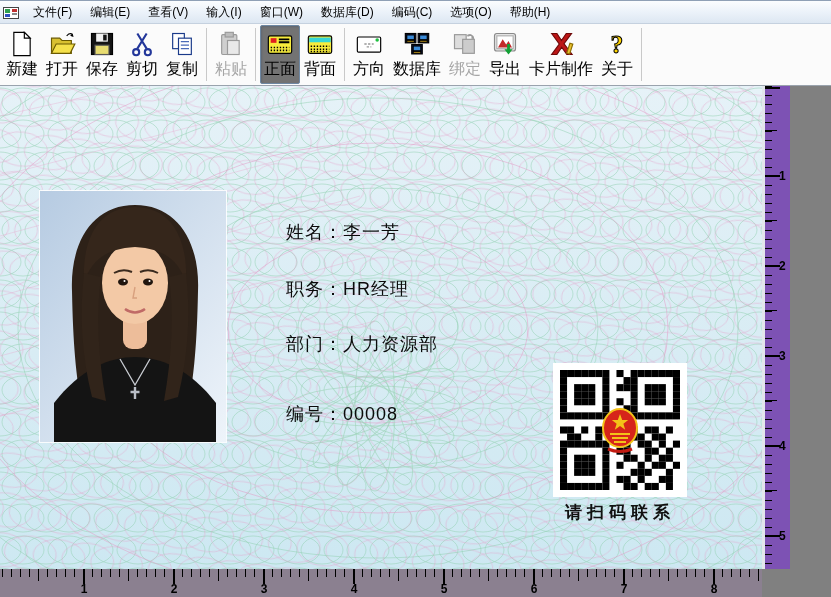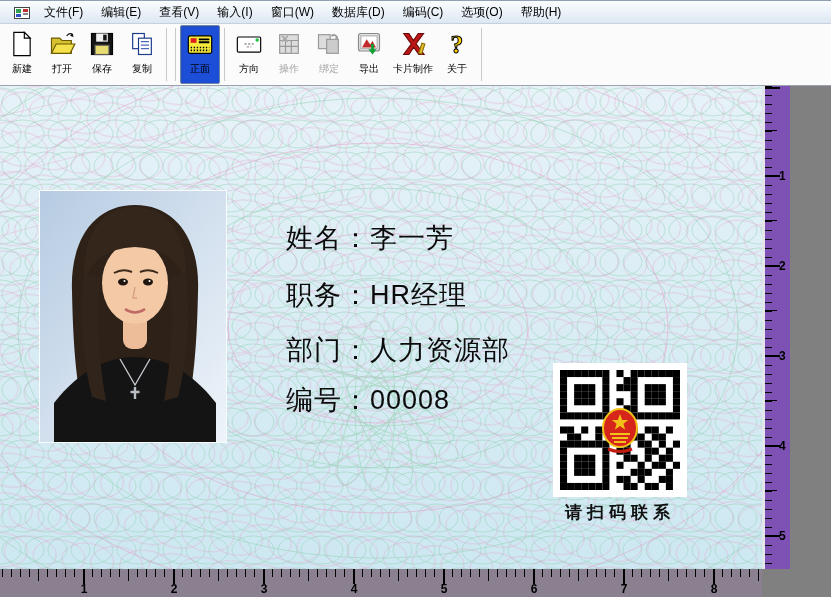--- a/index.html
+++ b/index.html
@@ -2,44 +2,44 @@
 <html><head>
 <meta charset="utf-8">
 <style>
   * { margin:0; padding:0; box-sizing:border-box; }
   body { font-family:"Liberation Sans", sans-serif; background:#555; }
   #window { position:relative; width:831px; height:597px; overflow:hidden; background:#808080; border-top:1px solid #8fa0b5; }
 
   
   .menubar { position:absolute; top:0; left:0; right:0; height:23px;
     background:linear-gradient(#fbfdfe 0%, #eaf1f9 55%, #dde7f2 100%);
-    border-bottom:1px solid #c5d1df; display:flex; align-items:center; padding-left:13px; }
+    border-bottom:1px solid #c5d1df; display:flex; align-items:center; padding-left:2px; }
   .appicon { width:17px; height:15px; margin:0 4px 0 1px; display:inline-block; }
   .mitem { font-size:12px; color:#000; padding:3px 9px; cursor:default; }
 
   
   .toolbar { position:absolute; top:23px; left:0; right:0; height:62px; background:#fbfbfb;
     border-bottom:1px solid #9aa3ad; display:flex; align-items:stretch; padding:1px 2px; }
   .tbtn { display:flex; flex-direction:column; align-items:center; justify-content:flex-start;
     min-width:40px; padding:3px 3px 1px; border:1px solid transparent; border-radius:2px; }
   .tbtn .ticon { width:30px; height:30px; display:flex; align-items:center; justify-content:center; }
-  .tbtn .tlabel { font-size:10px; color:#000; white-space:nowrap; line-height:20px; }
+  .tbtn .tlabel { font-size:16px; color:#000; white-space:nowrap; line-height:20px; }
   .tbtn.disabled .tlabel { color:#a6a6a6; }
-  .tbtn.active { border:1px solid #6e88a3; background:#1d4ed8; box-shadow:inset 1px 1px 2px rgba(60,80,110,.35); }
+  .tbtn.active { border:1px solid #6e88a3; background:#737373; box-shadow:inset 1px 1px 2px rgba(60,80,110,.35); }
   .tsep { width:1px; background:#c9c9c9; margin:3px 4px; }
 
   
   .canvas { position:absolute; top:85px; left:0; width:762px; height:483px; background:#d9ecf4; overflow:hidden; }
   .gapstrip { position:absolute; top:85px; left:762px; width:3px; height:483px; background:#e3e7ec; }
 
   
   .photo { position:absolute; left:40px; top:105px; width:186px; height:251px; box-shadow:0 0 0 1px rgba(255,255,255,.85); }
 
   
-  .field { position:absolute; left:286px; height:30px; font-size:27px; color:#0b0b0b;
+  .field { position:absolute; left:286px; height:30px; font-size:18px; color:#0b0b0b;
     font-weight:500; letter-spacing:1px; white-space:nowrap; }
 
   
   .qr { position:absolute; left:553px; top:277px; width:134px; height:134px; background:#fff; padding:7px; }
   .qr svg.qrsvg { width:120px; height:120px; display:block; }
   .emblem { position:absolute; left:47px; top:44px; width:40px; height:46px; }
   .qrcaption { position:absolute; left:545px; top:415px; width:150px; text-align:center;
     font-family:"Liberation Serif", serif; font-weight:700; font-size:17px; letter-spacing:5px; color:#111; }
 
   
@@ -114,74 +114,112 @@
           <svg viewBox="0 0 24 24" width="28" height="28">
             <rect x="3" y="3" width="18" height="18" fill="#141414" stroke="#000"></rect>
             <rect x="7" y="3" width="10" height="7" fill="#f2f2f2"></rect>
             <rect x="13" y="4" width="3" height="5" fill="#141414"></rect>
             <rect x="6" y="13" width="12" height="8" fill="#e8dc70" stroke="#555"></rect>
           </svg>
         </span>
       <span class="tlabel">保存</span>
     </div>
 
+    <div class="tbtn">
+      <span class="ticon">
+          <svg viewBox="0 0 24 24" width="28" height="28">
+            <path d="M8 16 L16 3 M16 16 L8 3" stroke="#23379a" stroke-width="1.8" fill="none"></path>
+            <circle cx="7" cy="19" r="2.6" fill="none" stroke="#23379a" stroke-width="1.8"></circle>
+            <circle cx="17" cy="19" r="2.6" fill="none" stroke="#23379a" stroke-width="1.8"></circle>
+          </svg>
+        </span>
+      <span class="tlabel">剪切</span>
+    </div>
 
     <div class="tbtn">
       <span class="ticon">
           <svg viewBox="0 0 24 24" width="28" height="28">
             <rect x="4" y="3" width="10" height="13" fill="#fff" stroke="#1a3a8a"></rect>
             <rect x="9" y="7" width="11" height="14" fill="#fff" stroke="#1a3a8a"></rect>
             <path d="M11 10 h7 M11 13 h7 M11 16 h7" stroke="#4a6ab8"></path>
           </svg>
         </span>
       <span class="tlabel">复制</span>
     </div>
 
     <div class="tsep"></div>
 
+    <div class="tbtn disabled">
+      <span class="ticon">
+          <svg viewBox="0 0 24 24" width="28" height="28">
+            <rect x="4" y="4" width="13" height="17" rx="1" fill="#cfcfcf" stroke="#9a9a9a"></rect>
+            <rect x="7" y="2" width="7" height="4" fill="#bdbdbd" stroke="#9a9a9a"></rect>
+            <rect x="9" y="9" width="10" height="12" fill="#e9e9e9" stroke="#9a9a9a"></rect>
+          </svg>
+        </span>
+      <span class="tlabel">粘贴</span>
+    </div>
 
     <div class="tsep"></div>
 
     <div class="tbtn active">
       <span class="ticon">
           <svg viewBox="0 0 24 24" width="28" height="28">
             <rect x="2" y="5" width="20" height="15" rx="1.5" fill="#f7ec3c" stroke="#000"></rect>
             <rect x="4" y="7" width="5" height="4" fill="#e02020"></rect>
             <path d="M11 8 h9 M11 10.5 h9" stroke="#000" stroke-width="1.6"></path>
             <path d="M4 15 h16 M4 17.5 h16" stroke="#000" stroke-width="1.4" stroke-dasharray="1.2 1.4"></path>
           </svg>
         </span>
       <span class="tlabel">正面</span>
     </div>
 
+    <div class="tbtn">
+      <span class="ticon">
+          <svg viewBox="0 0 24 24" width="28" height="28">
+            <rect x="2" y="5" width="20" height="15" rx="1.5" fill="#f7ec3c" stroke="#000"></rect>
+            <rect x="2.8" y="6.5" width="18.4" height="4" fill="#35d6d6"></rect>
+            <path d="M4 14 h16 M4 16.5 h16 M4 18.5 h16" stroke="#000" stroke-width="1.3" stroke-dasharray="1.2 1.4"></path>
+          </svg>
+        </span>
+      <span class="tlabel">背面</span>
+    </div>
 
     <div class="tsep"></div>
 
     <div class="tbtn">
       <span class="ticon">
           <svg viewBox="0 0 24 24" width="28" height="28">
             <rect x="2" y="6" width="20" height="13" rx="1" fill="#fff" stroke="#000"></rect>
             <path d="M8 12 h8 M10 14.5 h4" stroke="#999" stroke-width="1.2" stroke-dasharray="2 1.2"></path>
             <circle cx="19" cy="8.5" r="1.5" fill="#20c040"></circle>
           </svg>
         </span>
       <span class="tlabel">方向</span>
     </div>
 
-
-    <div class="tbtn disabled">
-      <span class="ticon">
-          <svg viewBox="0 0 24 24" width="28" height="28">
-            <rect x="4" y="4" width="16" height="16" fill="#ddd" stroke="#999"></rect>
-            <path d="M4 9 h16 M4 14 h16 M9 9 v11 M14 9 v11" stroke="#999"></path>
-            <path d="M6 5 l5 5 M11 5 l-5 5" stroke="#aaa" stroke-width="1.6"></path>
-          </svg>
-        </span>
-      <span class="tlabel">操作</span>
-    </div>
+    <div class="tbtn">
+      <span class="ticon">
+          <svg viewBox="0 0 24 24" width="28" height="28">
+            <g stroke="#000">
+              <rect x="2" y="3" width="9" height="8" fill="#101a50"></rect>
+              <rect x="3.2" y="4.2" width="6.6" height="4.2" fill="#3a8ad8"></rect>
+              <rect x="3.2" y="8.8" width="6.6" height="1.6" fill="#f6c020"></rect>
+              <rect x="13" y="3" width="9" height="8" fill="#101a50"></rect>
+              <rect x="14.2" y="4.2" width="6.6" height="4.2" fill="#3a8ad8"></rect>
+              <rect x="14.2" y="8.8" width="6.6" height="1.6" fill="#f6c020"></rect>
+              <rect x="7.5" y="12.5" width="9" height="8" fill="#101a50"></rect>
+              <rect x="8.7" y="13.7" width="6.6" height="4.2" fill="#3a8ad8"></rect>
+              <rect x="8.7" y="18.3" width="6.6" height="1.6" fill="#f6c020"></rect>
+            </g>
+          </svg>
+        </span>
+      <span class="tlabel">数据库</span>
+    </div>
+
 
     <div class="tbtn disabled">
       <span class="ticon">
           <svg viewBox="0 0 24 24" width="28" height="28">
             <rect x="3" y="4" width="10" height="12" fill="#ddd" stroke="#999"></rect>
             <rect x="10" y="8" width="10" height="12" fill="#ccc" stroke="#999"></rect>
             <path d="M14 5 q4 -2 5 2" fill="none" stroke="#999" stroke-width="1.6"></path>
             <path d="M19 5 l1 3 -3 -1 Z" fill="#999"></path>
           </svg>
         </span>
@@ -302,21 +340,21 @@
         <path d="M95 96 L93 107 L97 107" stroke="#d8a07e" stroke-width="1.4" fill="none"></path>
         <path d="M85 118 Q95 125 105 118" stroke="#c06a66" stroke-width="2.6" fill="none"></path>
         <path d="M80 168 L95 194 L110 168" stroke="#c9ccd2" stroke-width="1.3" fill="none"></path>
         <path d="M95 196 v12 M90.5 201 h9" stroke="#b9bec6" stroke-width="2.4"></path>
       </svg>
     </div>
 
     <div class="field" style="top:134px"><span>姓名：</span><span>李一芳</span></div>
     <div class="field" style="top:246px"><span>部门：</span><span>人力资源部</span></div>
     <div class="field" style="top:191px"><span>职务：</span><span>HR经理</span></div>
-    <div class="field" style="top:296px"><span>编号：</span><span>00008</span></div>
+    <div class="field" style="top:316px"><span>编号：</span><span>00008</span></div>
 
     <div class="qr">
       <svg class="qrsvg" viewBox="0 0 119 119">
           <g fill="#000">
             <rect x="0" y="0" width="7" height="7"></rect>
             <rect x="7" y="0" width="7" height="7"></rect>
             <rect x="14" y="0" width="7" height="7"></rect>
             <rect x="21" y="0" width="7" height="7"></rect>
             <rect x="28" y="0" width="7" height="7"></rect>
             <rect x="35" y="0" width="7" height="7"></rect>

